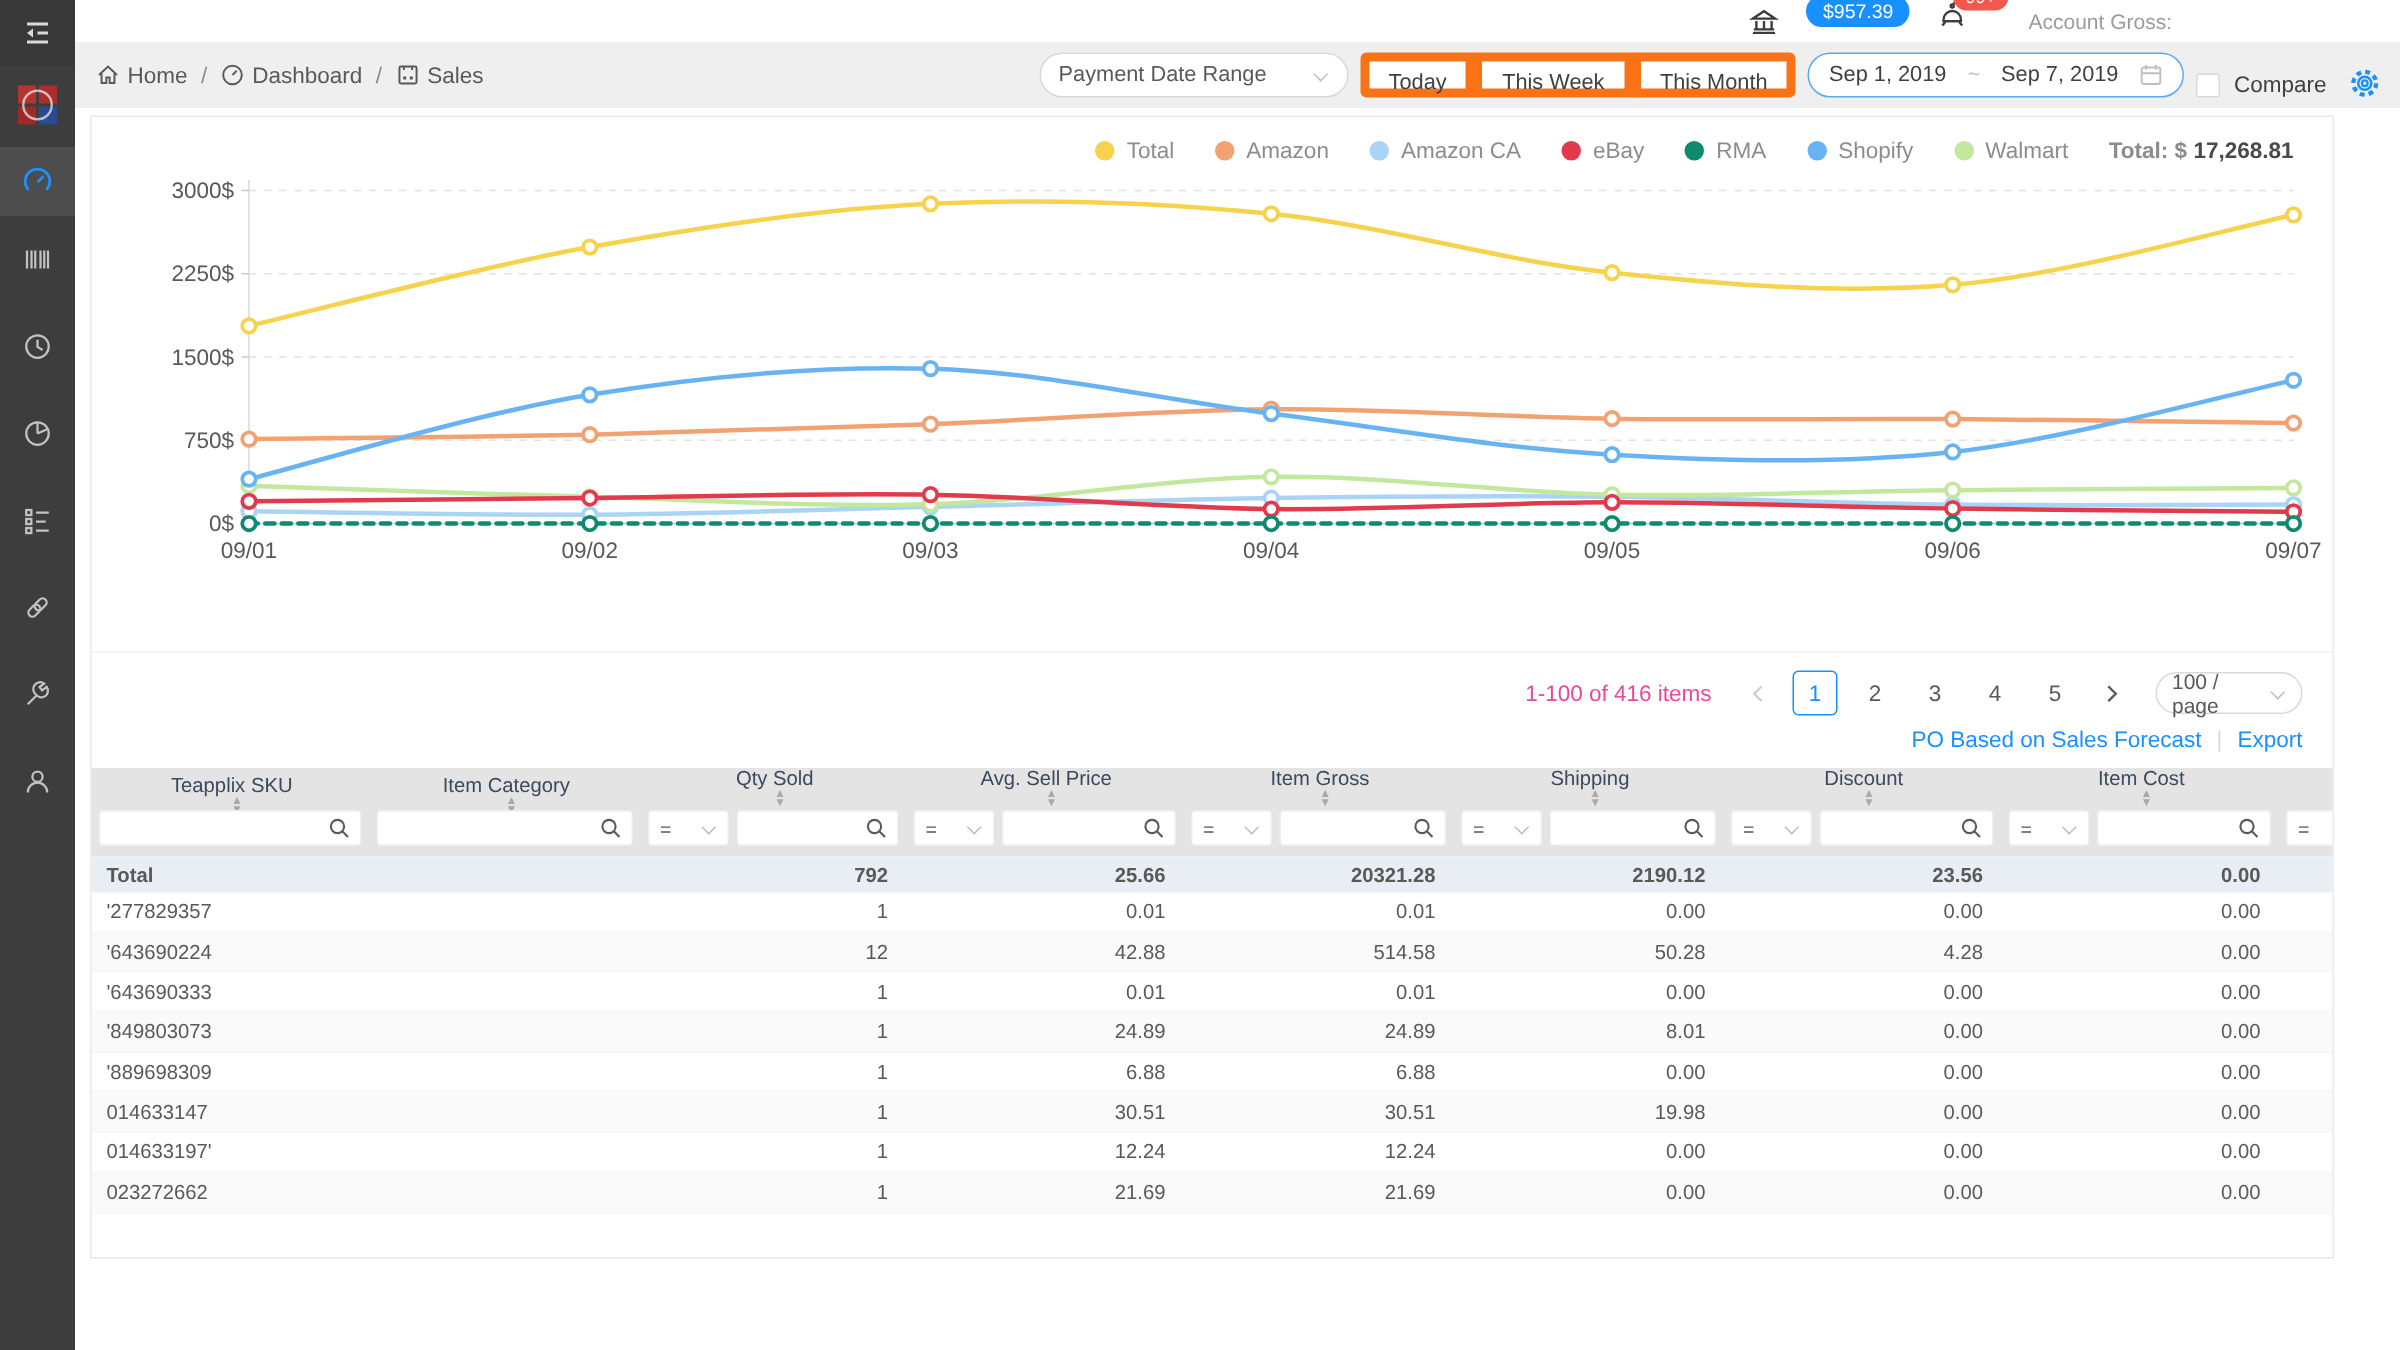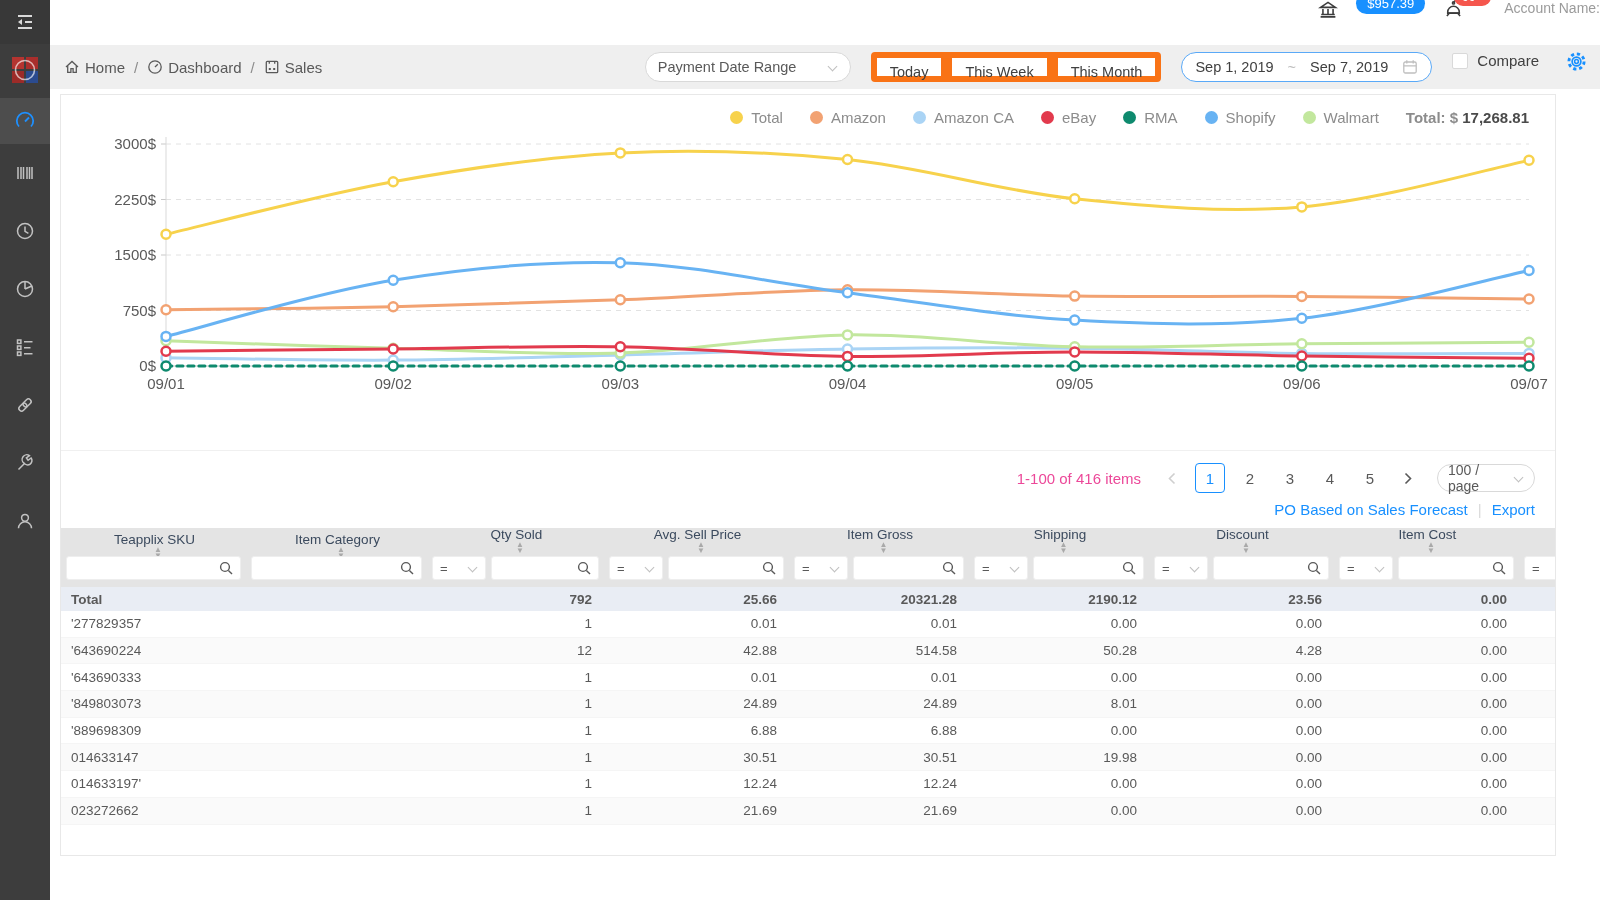--- a/index.html
+++ b/index.html
@@ -11,32 +11,32 @@
   .side-top{height:44px;display:flex;align-items:center;justify-content:center;background:#383838;}
   .side-logo{height:52px;display:flex;align-items:center;justify-content:center;}
   .nav{margin-top:2px;}
   .nav-item{height:58px;display:flex;align-items:center;justify-content:center;cursor:pointer;}
   .nav-item.active{height:46px;background:#4d4d4d;}
   .nav-item svg{stroke:#c2c2c2;}
   .nav-item.active svg{stroke:#1e90ff;}
 
   
   .main{margin-left:50px;}
-  .topbar{height:45px;background:#fff;display:flex;align-items:flex-start;justify-content:flex-end;gap:18px;}
+  .topbar{height:28px;background:#fff;display:flex;align-items:center;justify-content:flex-end;gap:18px;padding-right:152px;}
   .pill{color:#fff;font-size:13px;border-radius:11px;padding:3px 11px;transform:translateY(-7px);}
   .pill-blue{background:#1890ff;}
   .pill-red{background:#f5564d;position:absolute;top:-12px;left:11px;transform:none;padding:2px 8px;font-size:12px;}
   .bell-wrap{position:relative;}
   .account-label{color:#9b9b9b;font-size:14px;margin-left:22px;}
 
   .crumbbar{height:44px;background:#efefef;display:flex;align-items:center;padding:0 14px;}
   .crumbs{display:flex;align-items:center;gap:9px;color:#595959;font-size:15px;}
   .crumb{display:flex;align-items:center;gap:5px;cursor:pointer;}
   .crumb-sep{color:#8c8c8c;}
-  .controls{margin-left:auto;display:flex;align-items:flex-start;gap:20px;}
+  .controls{margin-left:auto;display:flex;align-items:flex-end;gap:8px;}
   .select-pill{width:206px;height:30px;background:#fff;border:1px solid #d9d9d9;border-radius:16px;
     display:flex;align-items:center;padding:0 12px;color:#595959;font-size:14.5px;cursor:pointer;}
   .select-pill .chev{margin-left:auto;}
   .seg{display:flex;}
   .seg-btn{height:30px;line-height:28px;background:#fff;border:6px solid #f97316;padding:0 13px;
     font-size:14.5px;color:#404040;margin-left:-1px;cursor:pointer;}
   .seg-btn:first-child{border-radius:4px 0 0 4px;margin-left:0;}
   .seg-btn:last-child{border-radius:0 4px 4px 0;}
   .datepicker{height:30px;background:#fff;border:1px solid #5aa9f7;border-radius:16px;display:flex;
     align-items:center;gap:14px;padding:0 13px;font-size:14.5px;color:#404040;cursor:pointer;}
@@ -182,21 +182,21 @@
     <span class="bell-wrap">
       <svg width="21" height="21" viewBox="0 0 20 20" fill="none" stroke="#3c3c3c" stroke-width="1.5">
         <circle cx="10" cy="2.8" r="1"></circle>
           <path d="M10.6 1.6l1.2-.9"></path>
         <path d="M4.5 11.5a5.5 5.5 0 0 1 11 0v1H4.5z"></path>
           <path d="M4 12.5h12"></path>
           <path d="M5.6 13l-1.9 2.2M14.4 13l1.9 2.2"></path>
       </svg>
       <span class="pill pill-red">99+</span>
     </span>
-    <span class="account-label">Account Name:</span>
+    <span class="account-label">Account Gross:</span>
   </div>
 
   <div class="crumbbar">
     <div class="crumbs">
       <span class="crumb">
         <svg width="16" height="16" viewBox="0 0 16 16" fill="none" stroke="#595959" stroke-width="1.3">
           <path d="M2 8l6-5.6L14 8"></path>
             <path d="M3.7 7v6.3h3.2V9.6h2.2v3.7h3.2V7"></path>
         </svg>
         <span>Home</span>

